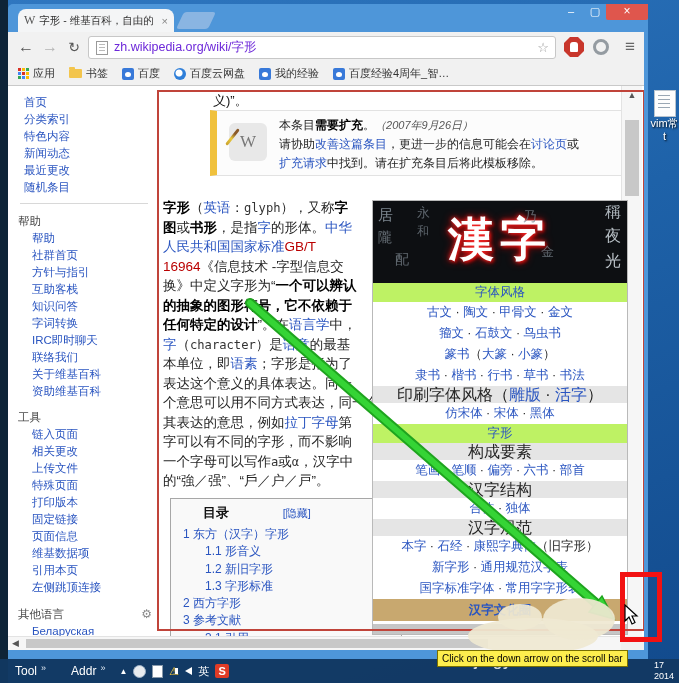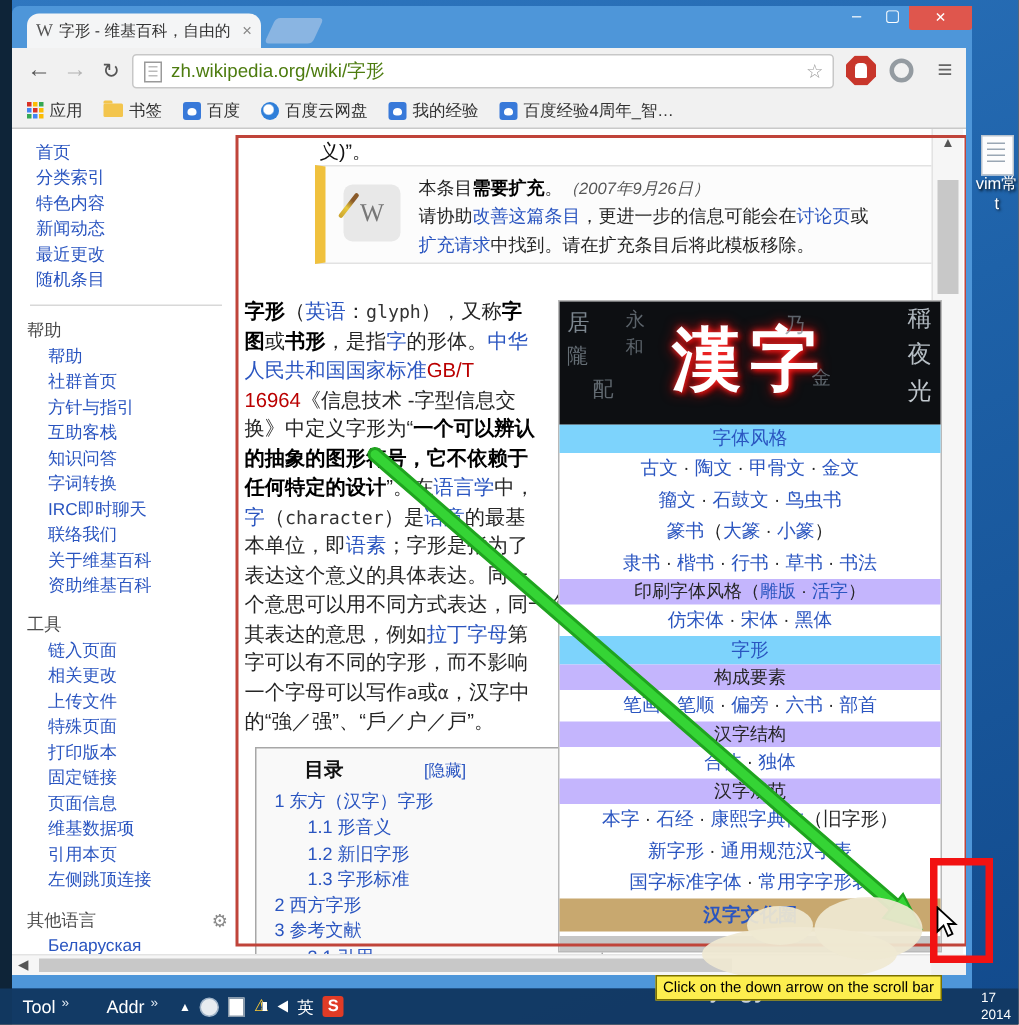--- a/index.html
+++ b/index.html
@@ -24,21 +24,21 @@
   #newtab{left:172px;top:8px;width:32px;height:17px;background:#8ab5e2;transform:skewX(-25deg);border-radius:3px;}
   
   #toolbar{left:0;top:28px;width:636px;height:30px;background:#f1f1f1;}
   .navbtn{top:3px;width:24px;height:24px;text-align:center;font-size:16px;line-height:24px;color:#555;}
   #btn-back{left:6px;}
   #btn-fwd{left:30px;color:#b4b4b4;}
   #btn-reload{left:54px;font-size:14px;}
   #omnibox{left:80px;top:4px;width:466px;height:21px;background:#fff;border:1px solid #c7c7c7;border-radius:3px;display:flex;align-items:center;}
   #page-ic{width:10px;height:12px;border:1px solid #9a9a9a;background:#fff;margin:0 6px 0 7px;position:relative;}
   #page-ic:after{content:"";position:absolute;left:2px;top:2px;width:6px;height:1px;background:#bbb;box-shadow:0 3px #bbb,0 6px #bbb;}
-  #url-text{font-size:12.5px;color:#4d7c0f;flex:1;white-space:nowrap;overflow:hidden;}
+  #url-text{font-size:12.5px;color:#6d28d9;flex:1;white-space:nowrap;overflow:hidden;}
   #omni-star{color:#9a9a9a;font-size:13px;margin-right:6px;}
   #ic-abp{left:556px;top:5px;width:20px;height:20px;background:#c8362b;clip-path:polygon(30% 0,70% 0,100% 30%,100% 70%,70% 100%,30% 100%,0 70%,0 30%);}
   #ic-abp:after{content:"";position:absolute;left:6px;top:5px;width:8px;height:10px;background:#fff;border-radius:3px 3px 1px 1px;}
   #ic-circ{left:585px;top:7px;width:10px;height:10px;border:3px solid #949ba1;border-radius:50%;}
   #btn-menu{left:610px;top:3px;width:24px;height:24px;color:#666;font-size:17px;line-height:24px;text-align:center;}
   
   #bmbar{left:0;top:58px;width:636px;height:24px;background:#f1f1f1;border-bottom:1px solid #c9c9c9;display:flex;align-items:center;box-sizing:border-box;padding-left:8px;}
   .bm-item{display:flex;align-items:center;margin-right:14px;font-size:11px;color:#333;white-space:nowrap;}
   .bm-ic{display:inline-block;margin-right:4px;}
   .ic-apps{width:3px;height:3px;background:#d93025;margin:0 12px 8px 2px;
@@ -91,22 +91,22 @@
   #hz-main{position:absolute;left:50%;transform:translateX(-50%);top:8px;font-size:46px;font-weight:700;color:#fff;letter-spacing:6px;font-family:"Liberation Serif","DejaVu Serif",serif;text-shadow:0 0 4px #f33,0 0 9px #d00,2px 2px 3px #700;}
   .hz{position:absolute;color:#7d8790;font-family:"Liberation Serif","DejaVu Serif",serif;}
   .hz0{left:5px;top:5px;font-size:15px;}  .hz1{left:5px;top:28px;font-size:14px;opacity:.8;}
   .hz2{left:44px;top:3px;font-size:13px;opacity:.7;} .hz3{left:44px;top:22px;font-size:12px;opacity:.7;}
   .hz4{left:22px;top:50px;font-size:14px;opacity:.75;} .hz5{left:168px;top:42px;font-size:13px;opacity:.7;}
   .hz6{left:150px;top:7px;font-size:14px;opacity:.7;}
   .hz7{right:6px;top:1px;font-size:16px;color:#aeb6bd;} .hz8{right:6px;top:25px;font-size:16px;color:#b6bec4;}
   .hz9{right:6px;top:50px;font-size:16px;color:#c2c9cf;}
   .ib-row{text-align:center;font-size:12.5px;white-space:nowrap;overflow:hidden;}
   .ib-links{height:21px;line-height:21px;}
-  .ib-subheader{height:17px;line-height:17px;background:#c4b5fd;font-size:12px;}
-  .ib-header{height:19px;line-height:19px;background:#7dd3fc;}
+  .ib-subheader{height:17px;line-height:17px;background:#e5e5e5;font-size:16px;}
+  .ib-header{height:19px;line-height:19px;background:#bef264;}
   .ib-header_bold{height:22px;line-height:22px;background:#c8a86f;font-weight:700;}
   .ib-cut{height:10px;background:#c6c6c6;margin-top:3px;}
   
   #vscroll{left:613px;top:0;width:21px;height:564px;background:#f6f6f6;border-left:1px solid #e3e3e3;box-sizing:border-box;}
   .scr-arrow{position:absolute;left:0;width:20px;text-align:center;color:#565656;font-size:9px;}
   #vs-up{top:4px;} #vs-down{bottom:4px;}
   #vs-thumb{position:absolute;left:3px;top:34px;width:14px;height:76px;background:#c8c8c8;}
   #hscroll{left:0;top:550px;width:613px;height:14px;background:#f6f6f6;border-top:1px solid #e3e3e3;box-sizing:border-box;}
   #hs-left{position:absolute;left:4px;top:1px;color:#565656;font-size:9px;}
   #hs-thumb{position:absolute;left:18px;top:2px;width:462px;height:9px;background:#c8c8c8;}

